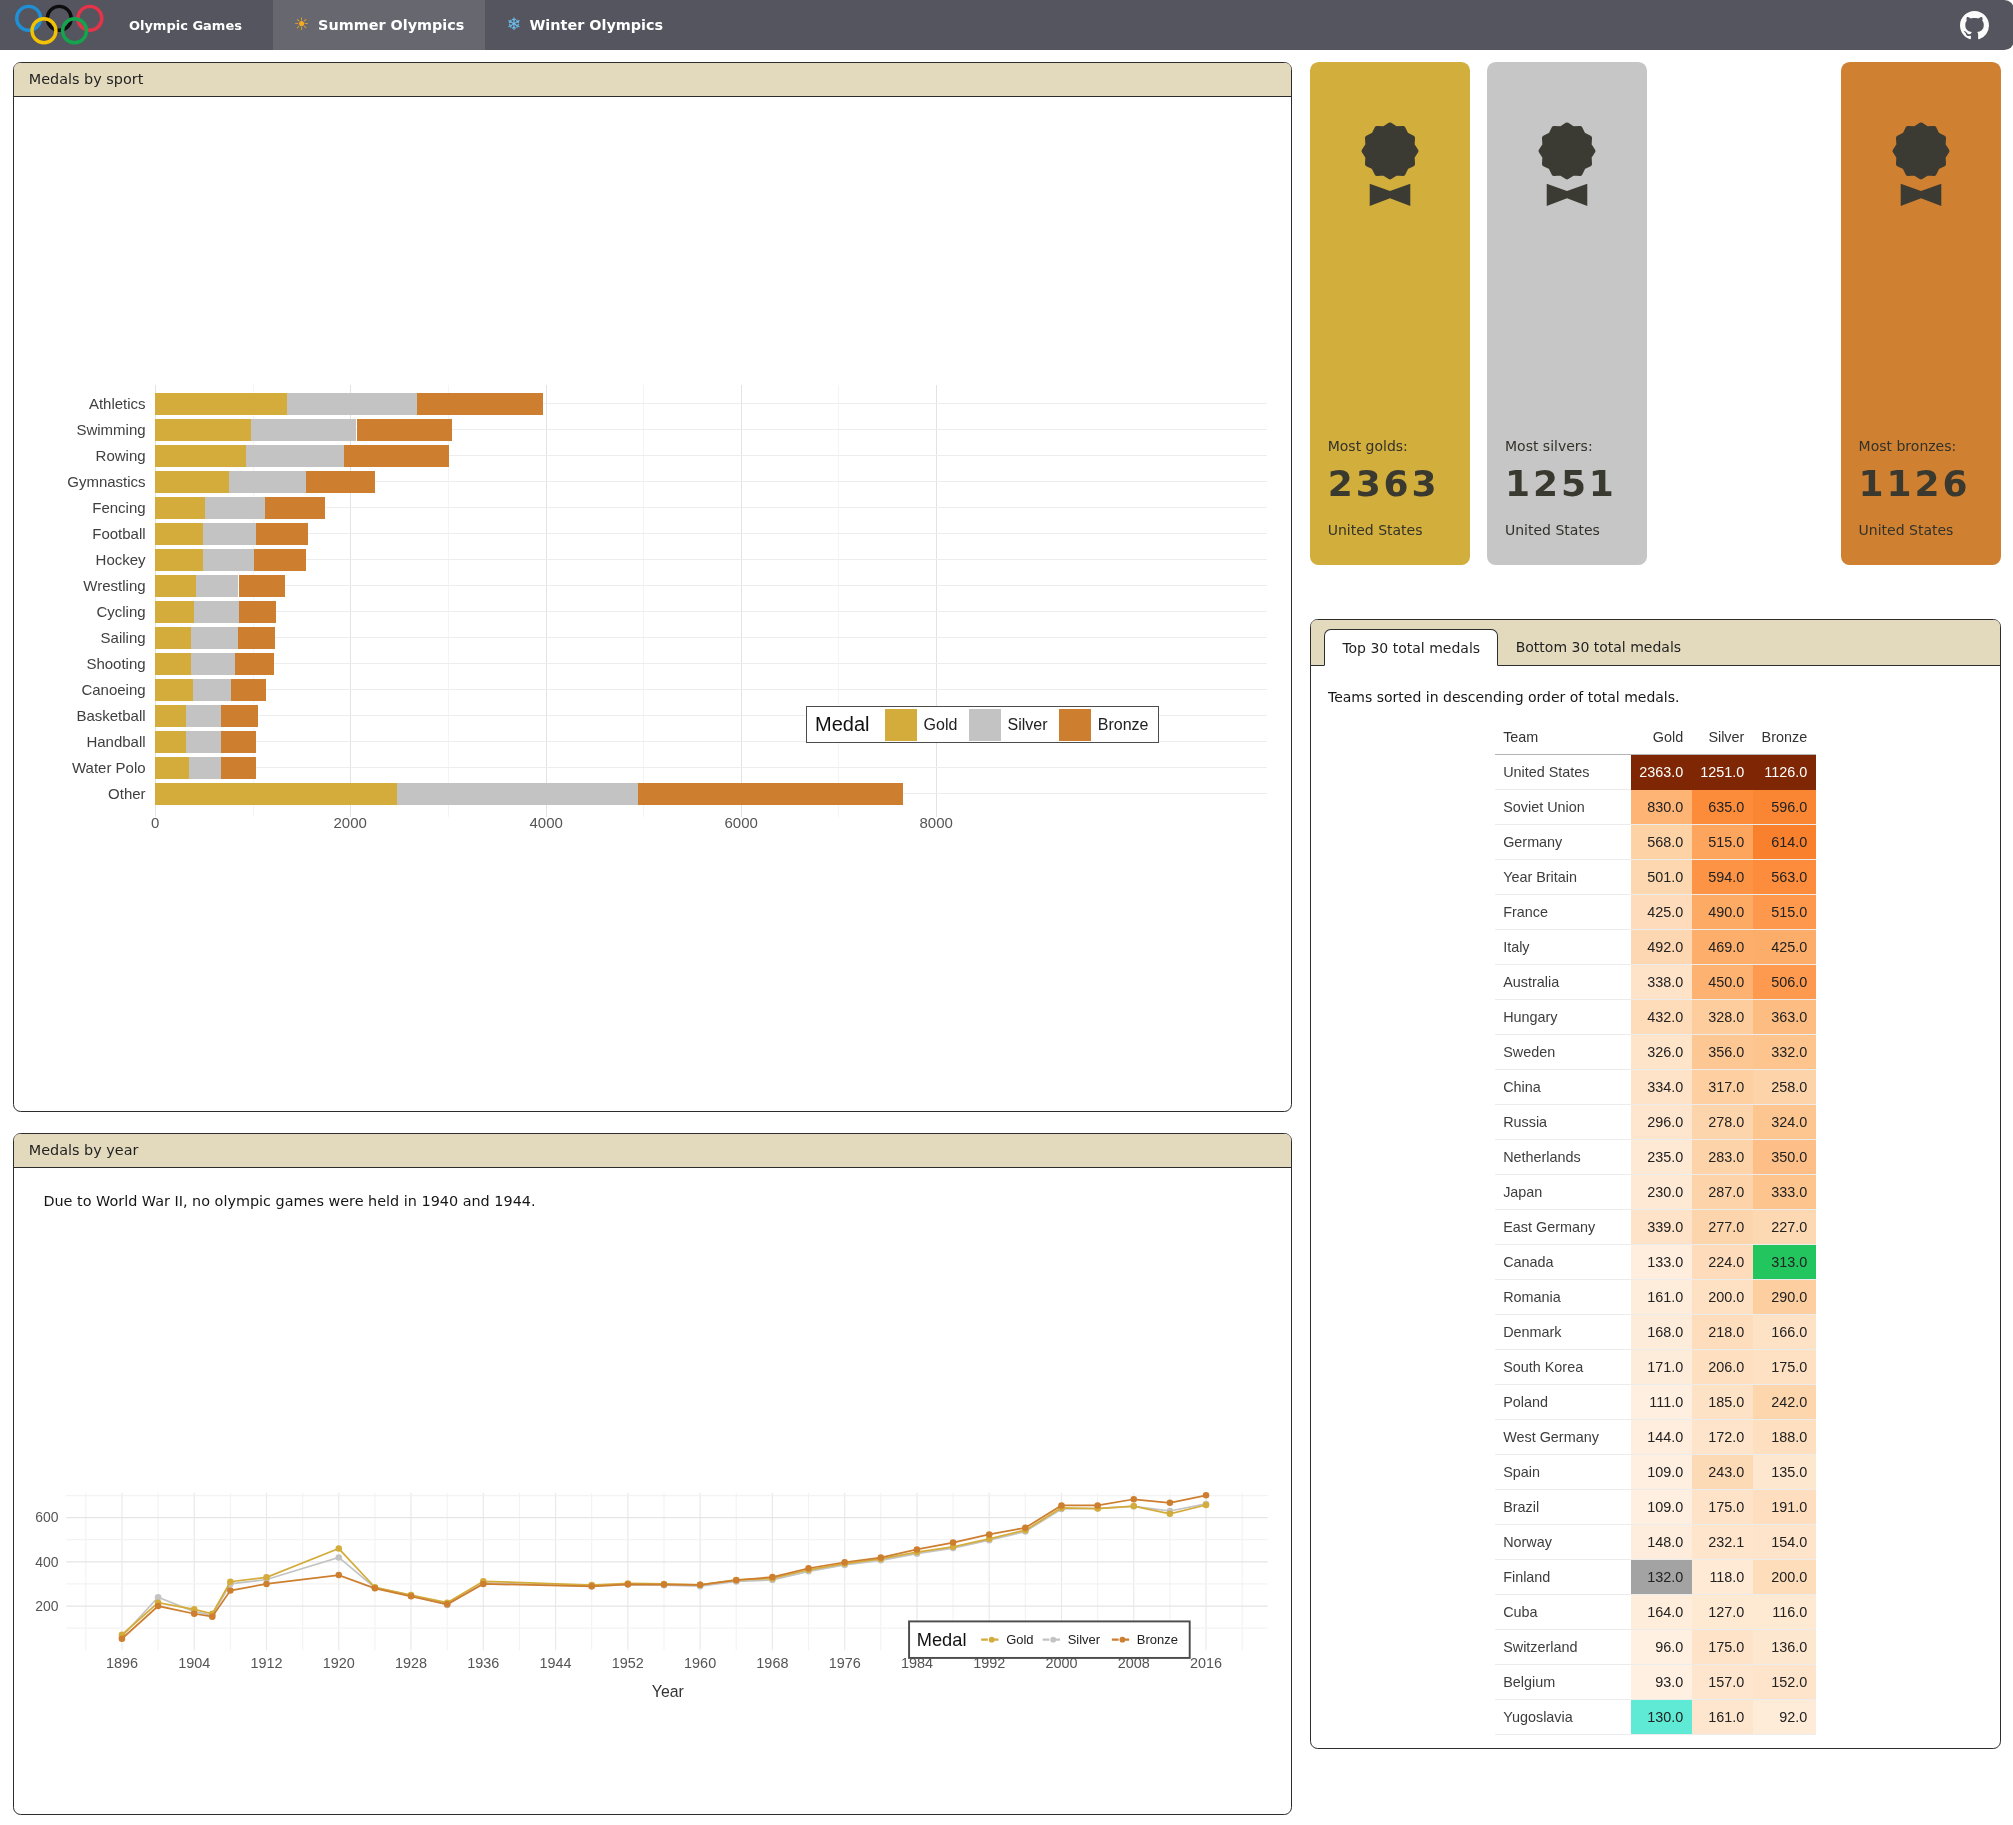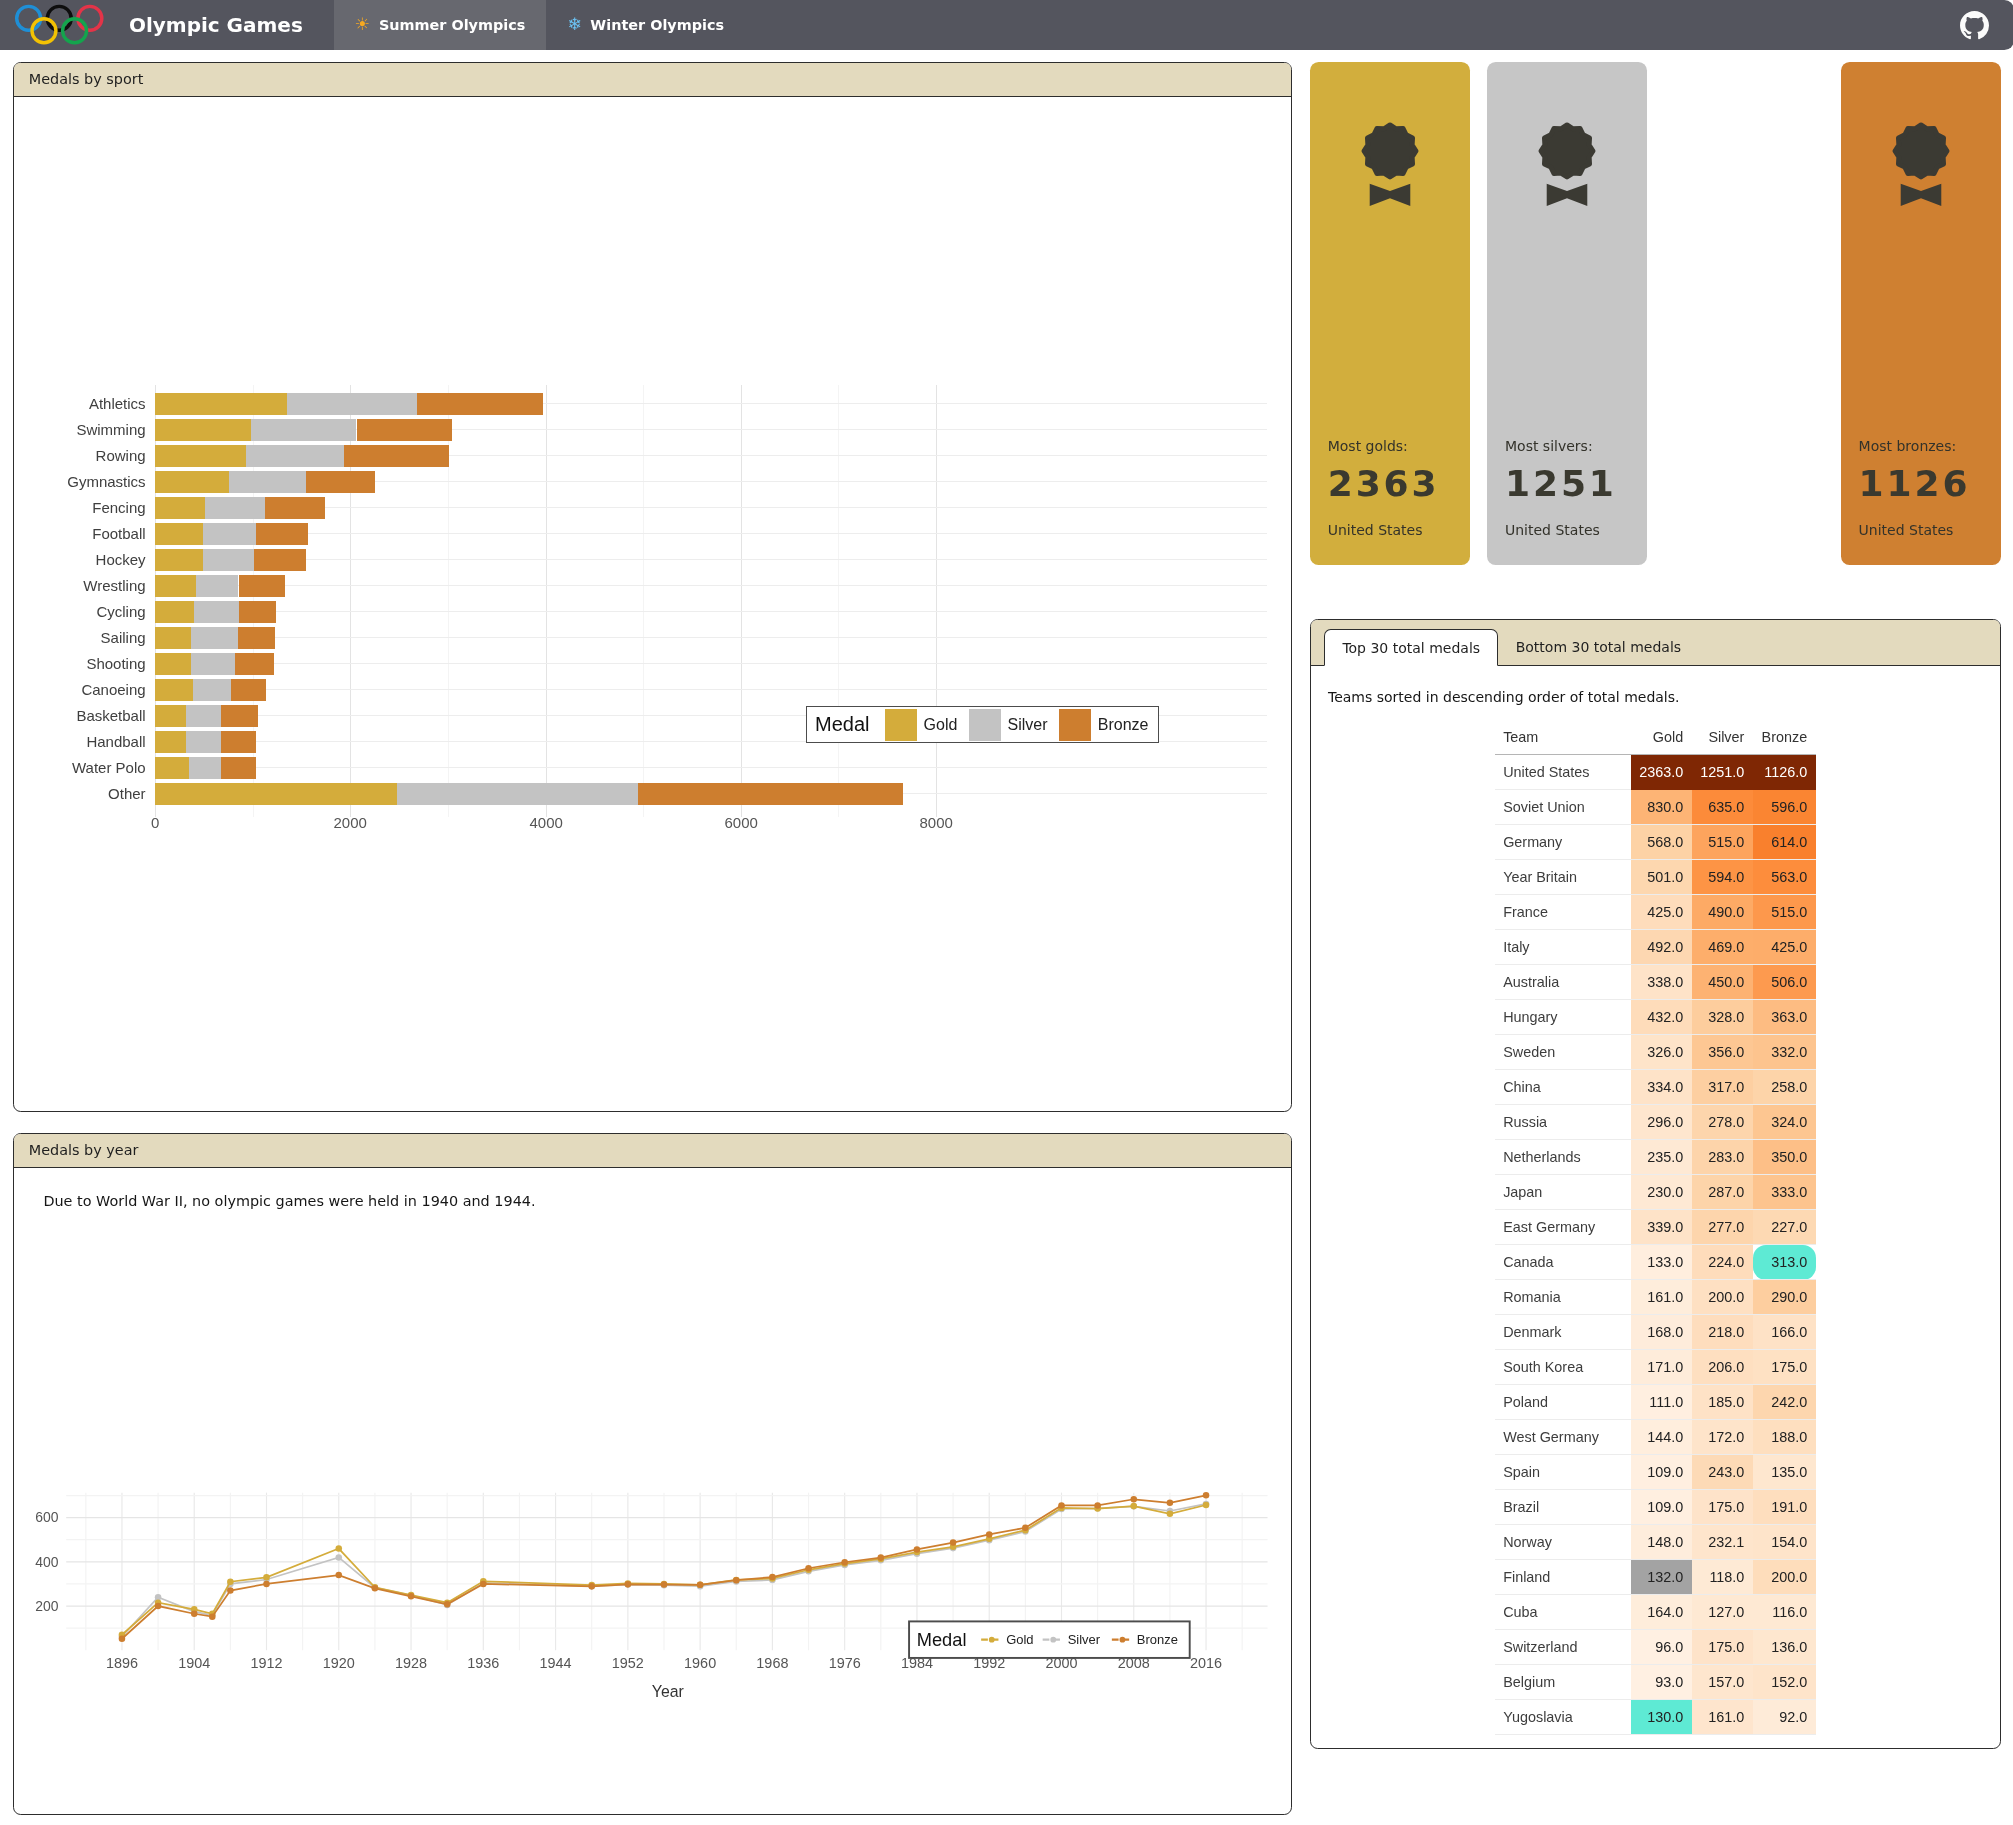--- a/index.html
+++ b/index.html
@@ -1,20 +1,20 @@
 <!DOCTYPE html>
 <html><head>
 <meta charset="utf-8">
 <style>
   *{box-sizing:border-box}
   body{margin:0;width:2014px;height:1825px;background:#fff;font-family:"Liberation Sans",sans-serif;color:#222;overflow:hidden}
   
   .navbar{height:50px;background:#54555e;display:flex;align-items:center;border-radius:0 9.6px 9.6px 0;color:#fff}
   .rings{margin-left:13.4px;flex:0 0 auto}
-  .nav-title{font-family:"DejaVu Sans",sans-serif;font-weight:700;font-size:20px;margin:0 31px 0 11.5px;white-space:nowrap}
+  .nav-title{font-family:"DejaVu Sans",sans-serif;font-weight:700;font-size:13px;margin:0 31px 0 11.5px;white-space:nowrap}
   .nav-tab{height:50px;display:flex;align-items:center;gap:8.6px;padding:0 21px;font-family:"DejaVu Sans",sans-serif;font-size:14.4px;font-weight:700;cursor:pointer;white-space:nowrap}
   .nav-tab.active{background:#67686f}
   .tab-ico{font-size:17.3px;line-height:1}
   .tab-ico.sun{color:#f5a821}
   .tab-ico.snow{color:#6cc4f5}
   .gh{margin-left:auto;margin-right:25px;display:flex;cursor:pointer}
   
   .main{display:flex;gap:17.3px;padding:11.5px 13.4px;align-items:flex-start}
   .leftcol{width:1279px;display:flex;flex-direction:column;gap:21px}
   .rightcol{flex:1;display:flex;flex-direction:column}
@@ -596,21 +596,21 @@
             <tr>
               <td class="team">East Germany</td>
               <td style="background: rgb(254, 227, 200);">339.0</td>
               <td style="background: rgb(253, 213, 172);">277.0</td>
               <td style="background: rgb(253, 217, 179);">227.0</td>
             </tr>
             <tr>
               <td class="team">Canada</td>
               <td style="background: rgb(255, 238, 222);">133.0</td>
               <td style="background: rgb(254, 220, 187);">224.0</td>
-              <td style="background: #5eead4; border-radius: 13px;">313.0</td>
+              <td style="background: #22c55e;">313.0</td>
             </tr>
             <tr>
               <td class="team">Romania</td>
               <td style="background: rgb(254, 237, 219);">161.0</td>
               <td style="background: rgb(254, 224, 194);">200.0</td>
               <td style="background: rgb(253, 206, 159);">290.0</td>
             </tr>
             <tr>
               <td class="team">Denmark</td>
               <td style="background: rgb(254, 236, 219);">168.0</td>

